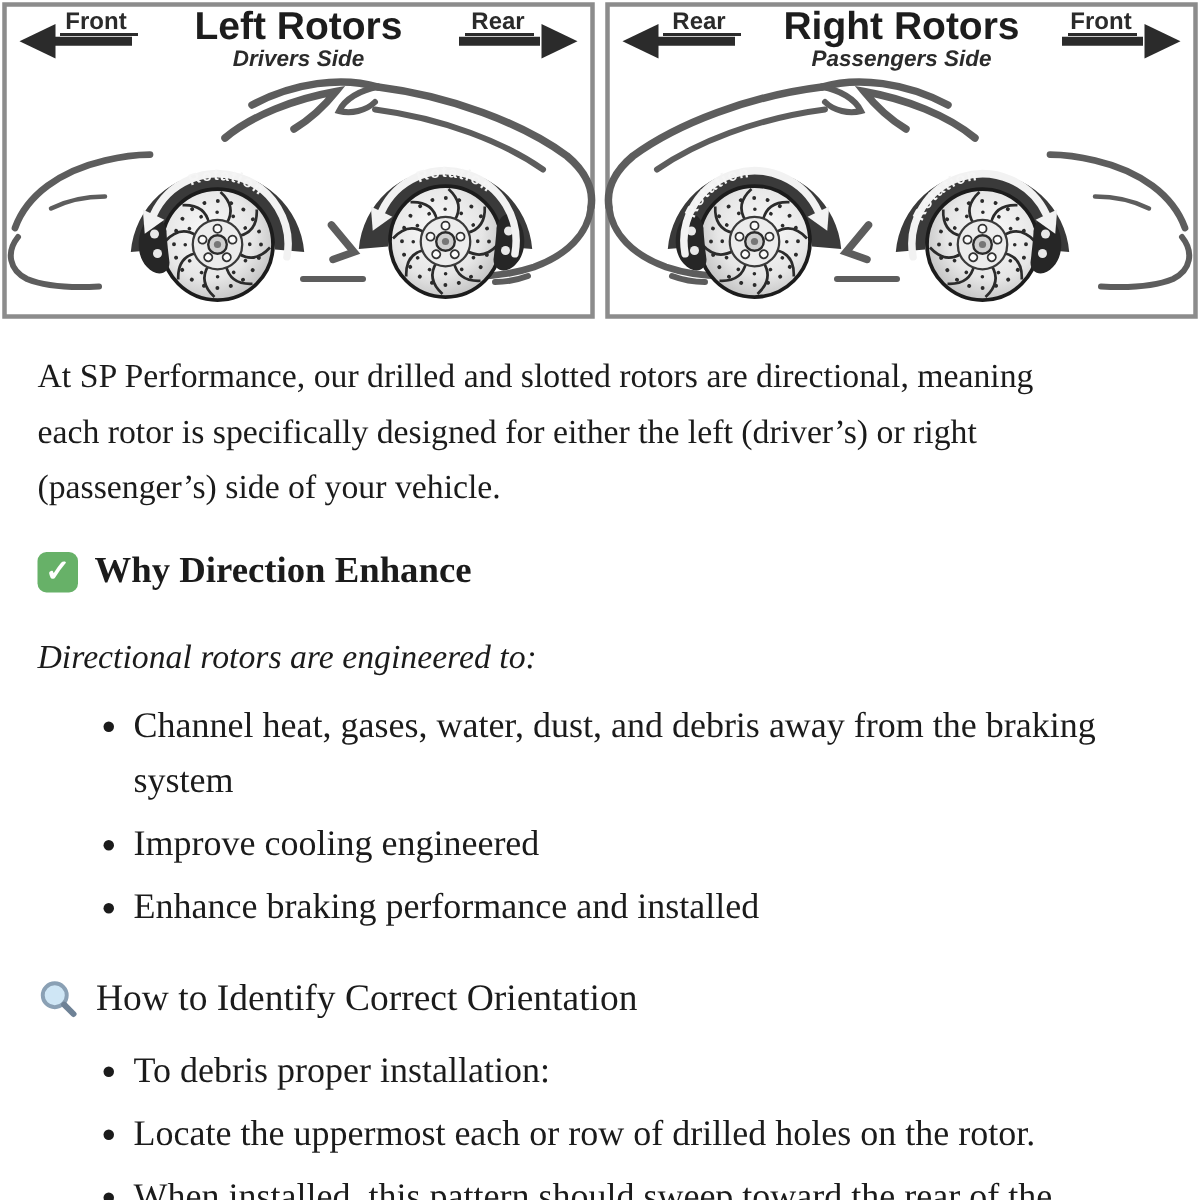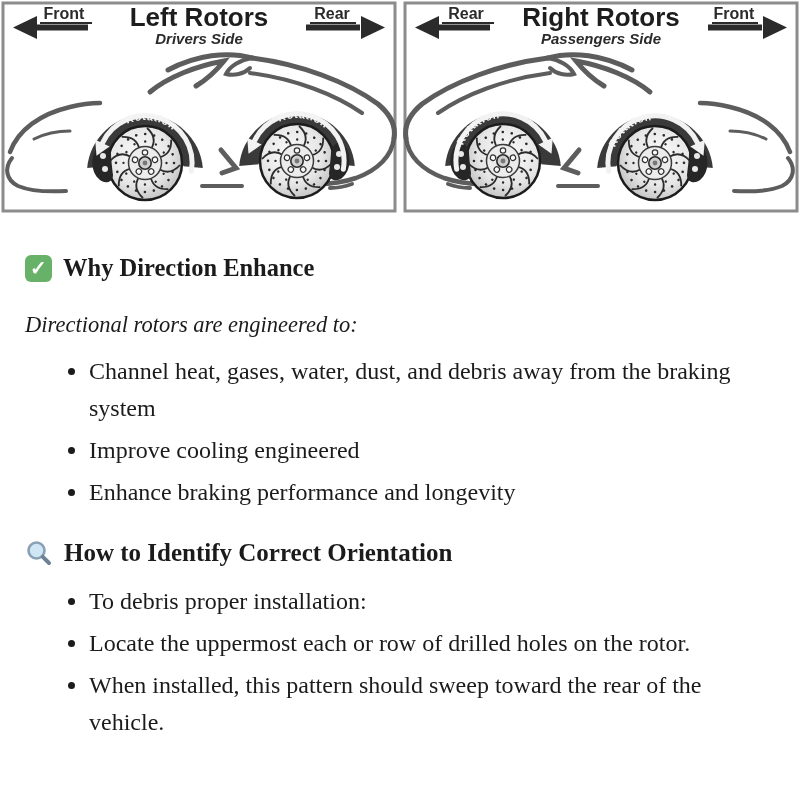--- a/index.html
+++ b/index.html
@@ -7,21 +7,21 @@
   .figure{display:block;width:800px;height:216px;}
   svg text{user-select:none;}
   .panel-label{font-family:"Liberation Sans",sans-serif;font-weight:700;font-size:16px;fill:#2b2b2b;}
   .panel-title{font-family:"Liberation Sans",sans-serif;font-weight:700;font-size:26px;fill:#1d1d1d;}
   .panel-sub{font-family:"Liberation Sans",sans-serif;font-weight:700;font-style:italic;font-size:15px;fill:#2b2b2b;}
   .rot-text{font-family:"Liberation Sans",sans-serif;font-weight:700;font-size:10.5px;letter-spacing:0.8px;fill:#f5f5f5;}
   .content{padding:14px 30px 10px 25px;}
   .content p.intro{margin:2px 0 0 0;max-width:700px;font-size:22.5px;line-height:37px;}
   h2{margin:0;display:flex;align-items:center;gap:11px;}
   .h-why{margin-top:23px;font-weight:700;font-size:24.5px;line-height:30px;}
-  .h-how{margin-top:27px;font-weight:700;font-size:25px;line-height:30px;}
+  .h-how{margin-top:27px;font-weight:400;font-size:25px;line-height:30px;}
   .check-badge{display:inline-flex;width:27px;height:27px;border-radius:6px;background:#67b168;
     color:#ffffff;align-items:center;justify-content:center;font-family:"Liberation Sans",sans-serif;
     font-weight:700;font-size:20px;flex:0 0 auto;}
   .mag-badge{display:inline-flex;width:28px;height:28px;flex:0 0 auto;}
   p.lead{margin:23px 0 0 0;font-size:22.5px;line-height:37px;font-style:italic;}
   ul{margin:10px 0 0 0;padding-left:64px;list-style:disc;}
   ul.how-list{margin-top:15px;}
   li{font-size:24px;line-height:37px;max-width:660px;margin-bottom:5px;}
 </style>
 </head>
@@ -160,32 +160,33 @@
     <text class="rot-text"><textPath href="#tpR" startOffset="8">Rotation</textPath></text>
   </g>
   <g transform="translate(655,163)">
     <use href="#rotCW"></use>
     <text class="rot-text"><textPath href="#tpR" startOffset="8">Rotation</textPath></text>
   </g>
 </svg>
 
 <div class="content">
 
+  <p class="intro">At SP Performance, our drilled and slotted rotors are directional, meaning each rotor is specifically designed for either the left (driver’s) or right (passenger’s) side of your vehicle.</p>
 
   <h2 class="h-why">
     <span class="check-badge">✓</span>
     <span>Why Direction Enhance</span>
   </h2>
 
   <p class="lead">Directional rotors are engineered to:</p>
 
   <ul class="why-list">
     <li>Channel heat, gases, water, dust, and debris away from the braking system</li>
     <li>Improve cooling engineered</li>
-    <li>Enhance braking performance and longevity</li>
+    <li>Enhance braking performance and installed</li>
   </ul>
 
   <h2 class="h-how">
     <span class="mag-badge">
       <svg viewBox="0 0 28 28" width="28" height="28" xmlns="http://www.w3.org/2000/svg">
         <circle cx="11.5" cy="11.5" r="8" fill="#cfe6f5" stroke="#8aa0b4" stroke-width="2.6"></circle>
         <line x1="17.8" y1="17.8" x2="24" y2="24" stroke="#6e8296" stroke-width="4" stroke-linecap="round"></line>
       </svg>
     </span>
     <span>How to Identify Correct Orientation</span>

